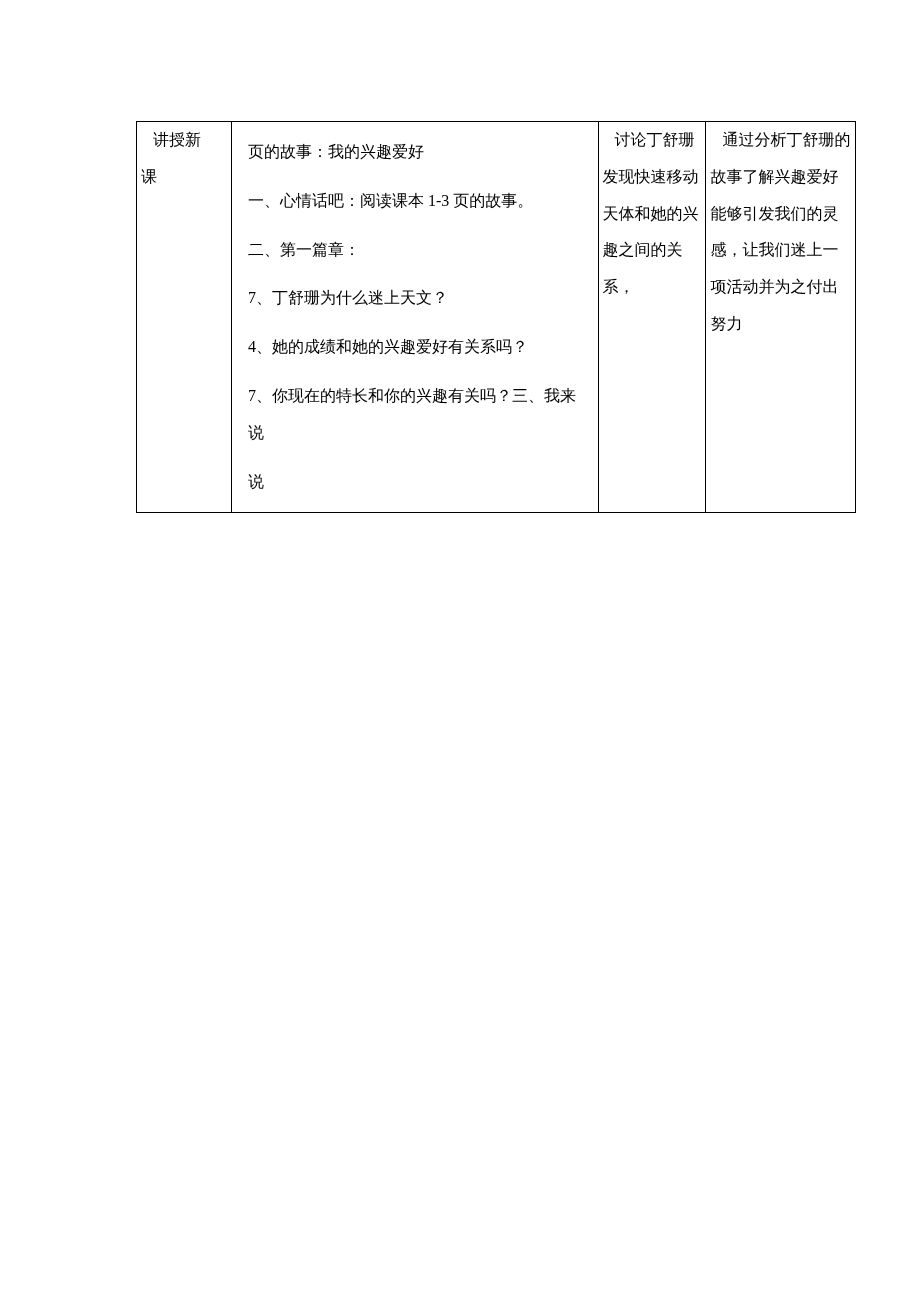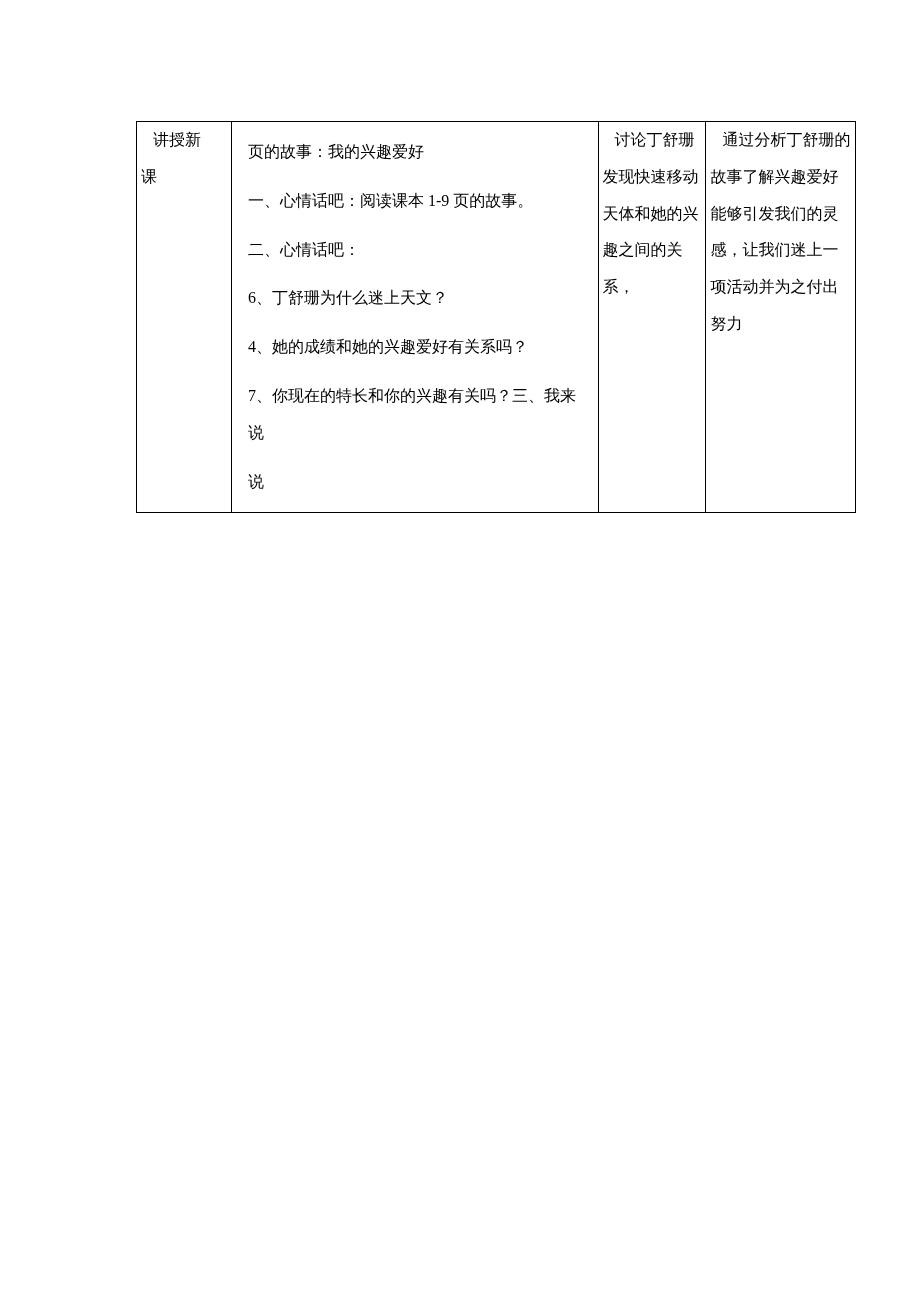--- a/index.html
+++ b/index.html
@@ -49,23 +49,23 @@
 <body>
 
 <table>
   <tbody>
       <tr>
     <td class="col1">
       <span>讲授新课</span>
     </td>
     <td class="col2">
       <span class="content-line">页的故事：我的兴趣爱好</span>
-      <span class="content-line">一、心情话吧：阅读课本 1-9 页的故事。</span>
-      <span class="content-line">二、心情话吧：</span>
-      <span class="content-line">6、丁舒珊为什么迷上天文？</span>
+      <span class="content-line">一、心情话吧：阅读课本 1-3 页的故事。</span>
+      <span class="content-line">二、第一篇章：</span>
+      <span class="content-line">7、丁舒珊为什么迷上天文？</span>
       <span class="content-line">4、她的成绩和她的兴趣爱好有关系吗？</span>
       <span class="content-line">7、你现在的特长和你的兴趣有关吗？三、我来说</span>
       <span class="content-line indent">  说</span>
     </td>
     <td class="col3">
       <span>讨论丁舒珊发现快速移动天体和她的兴趣之间的关系，</span>
     </td>
     <td class="col4">
       <span>通过分析丁舒珊的故事了解兴趣爱好能够引发我们的灵感，让我们迷上一项活动并为之付出努力</span>
     </td>

